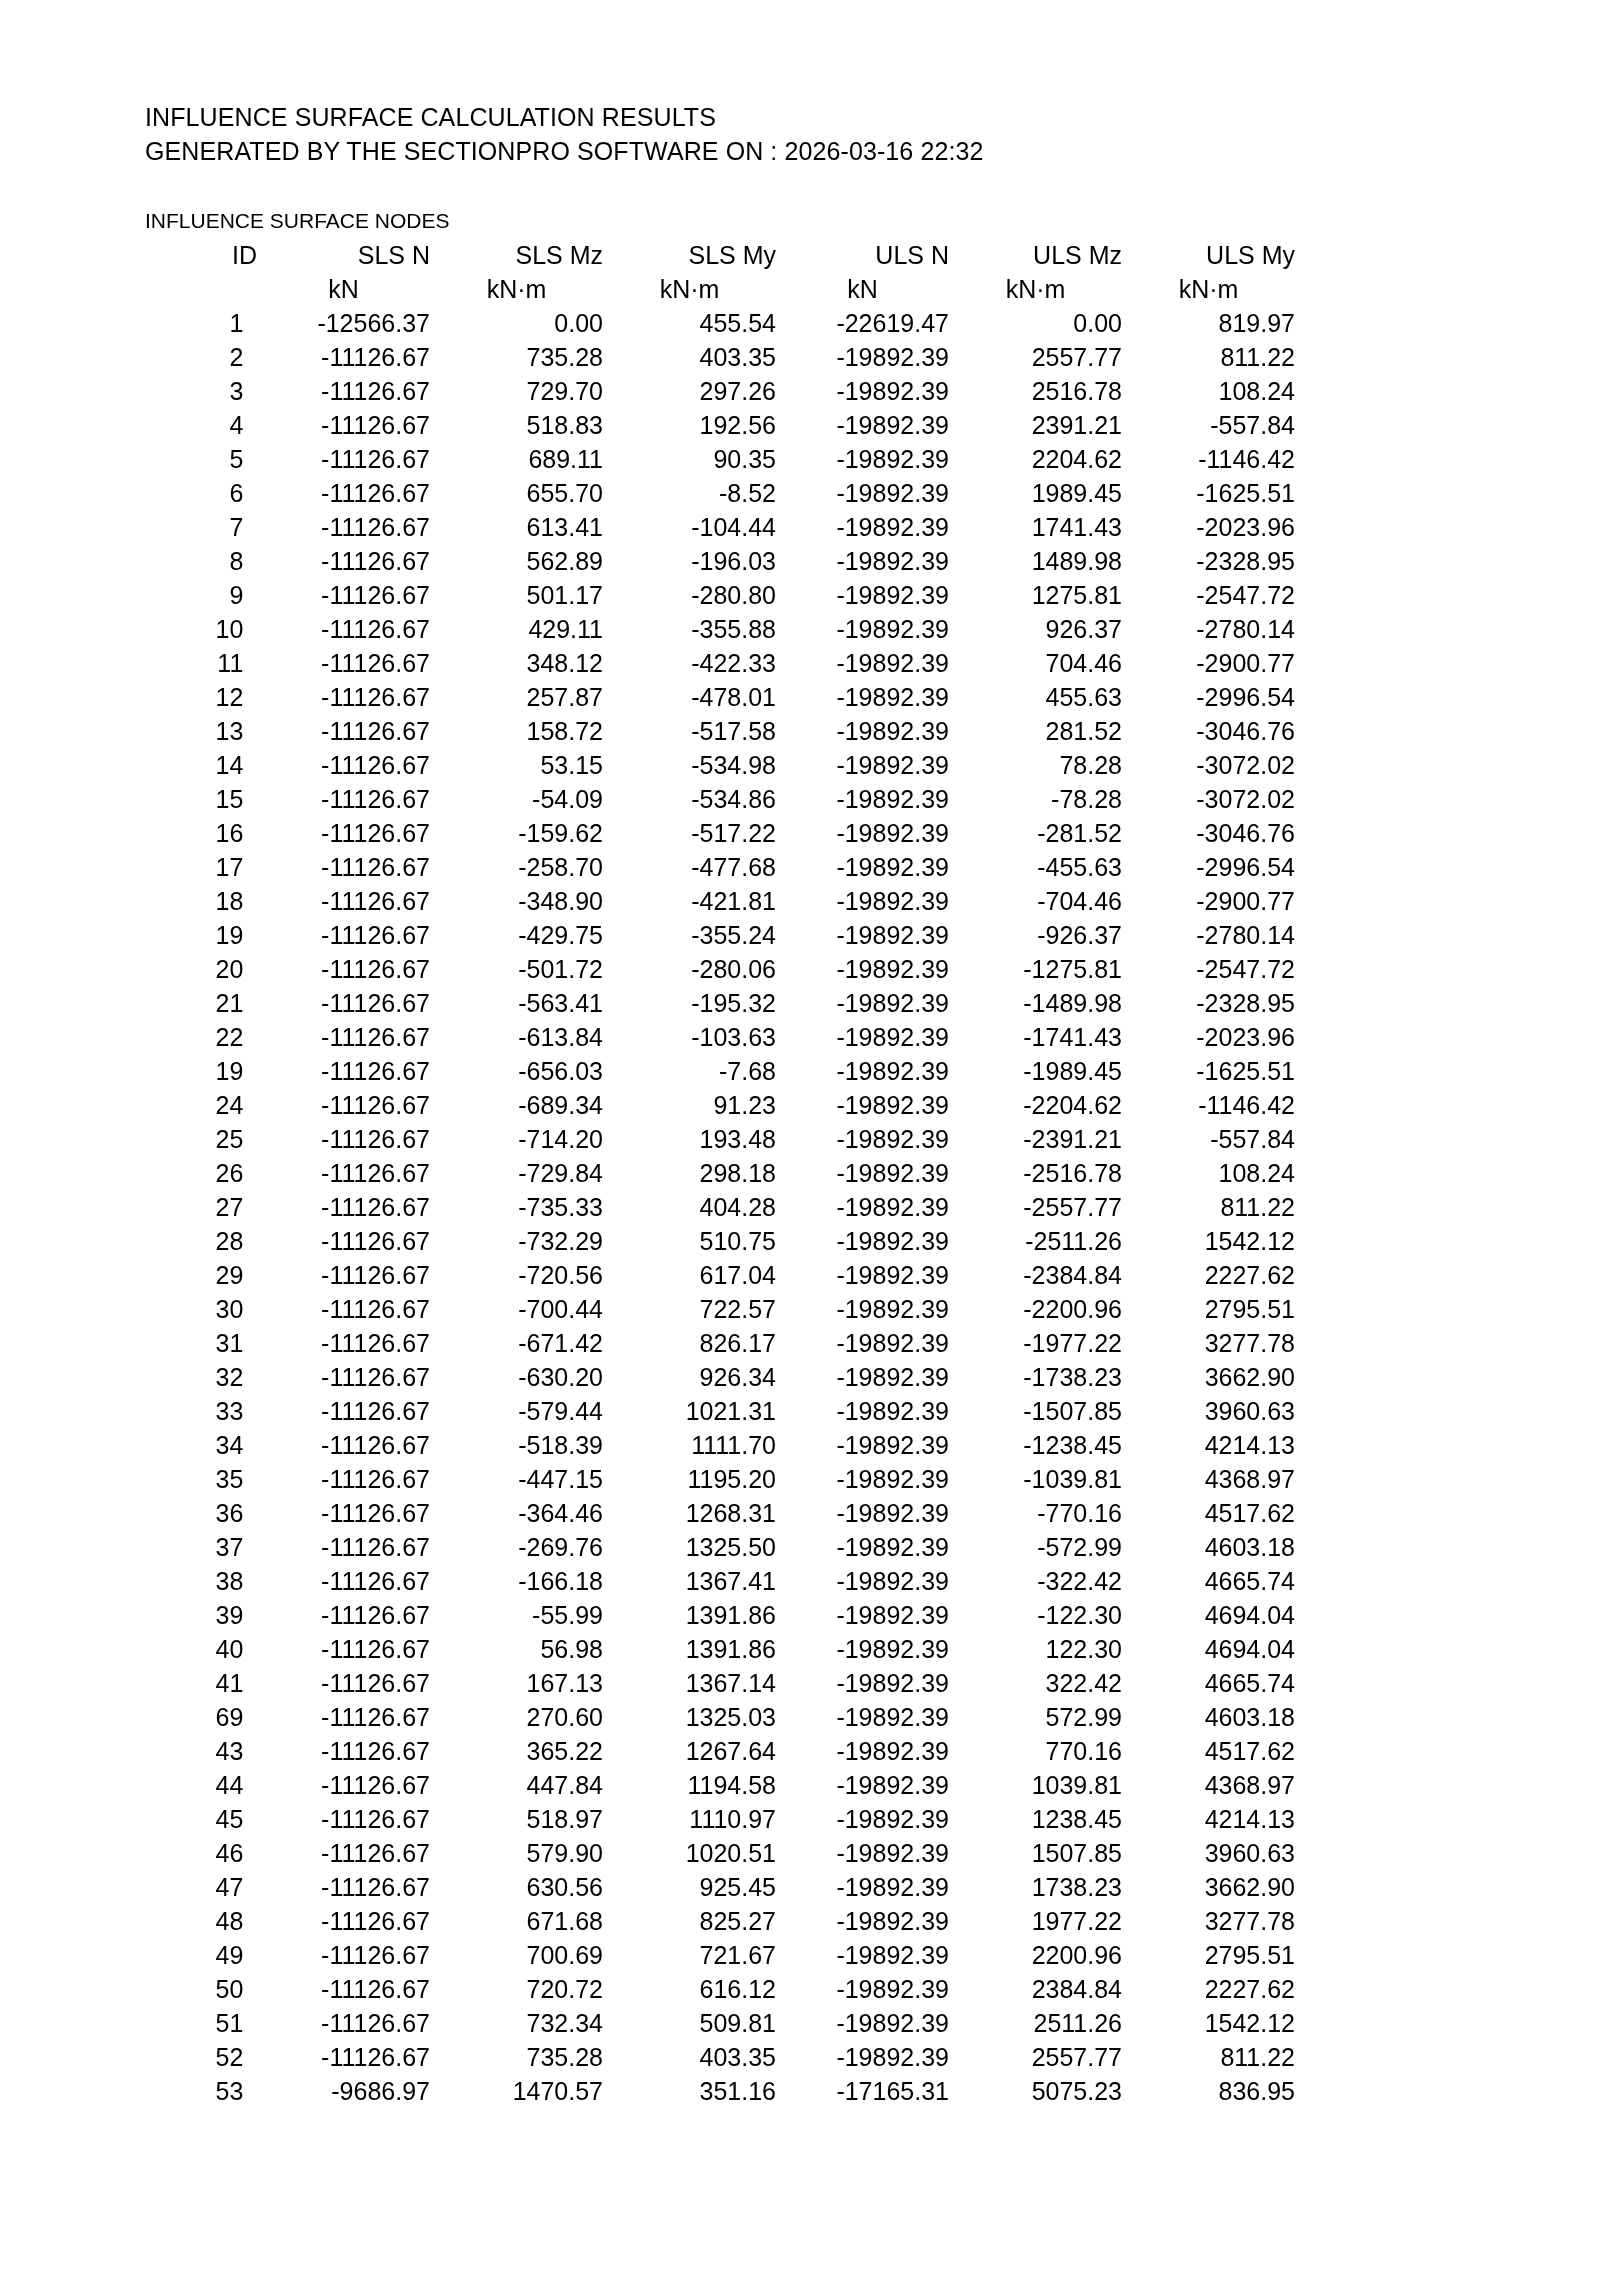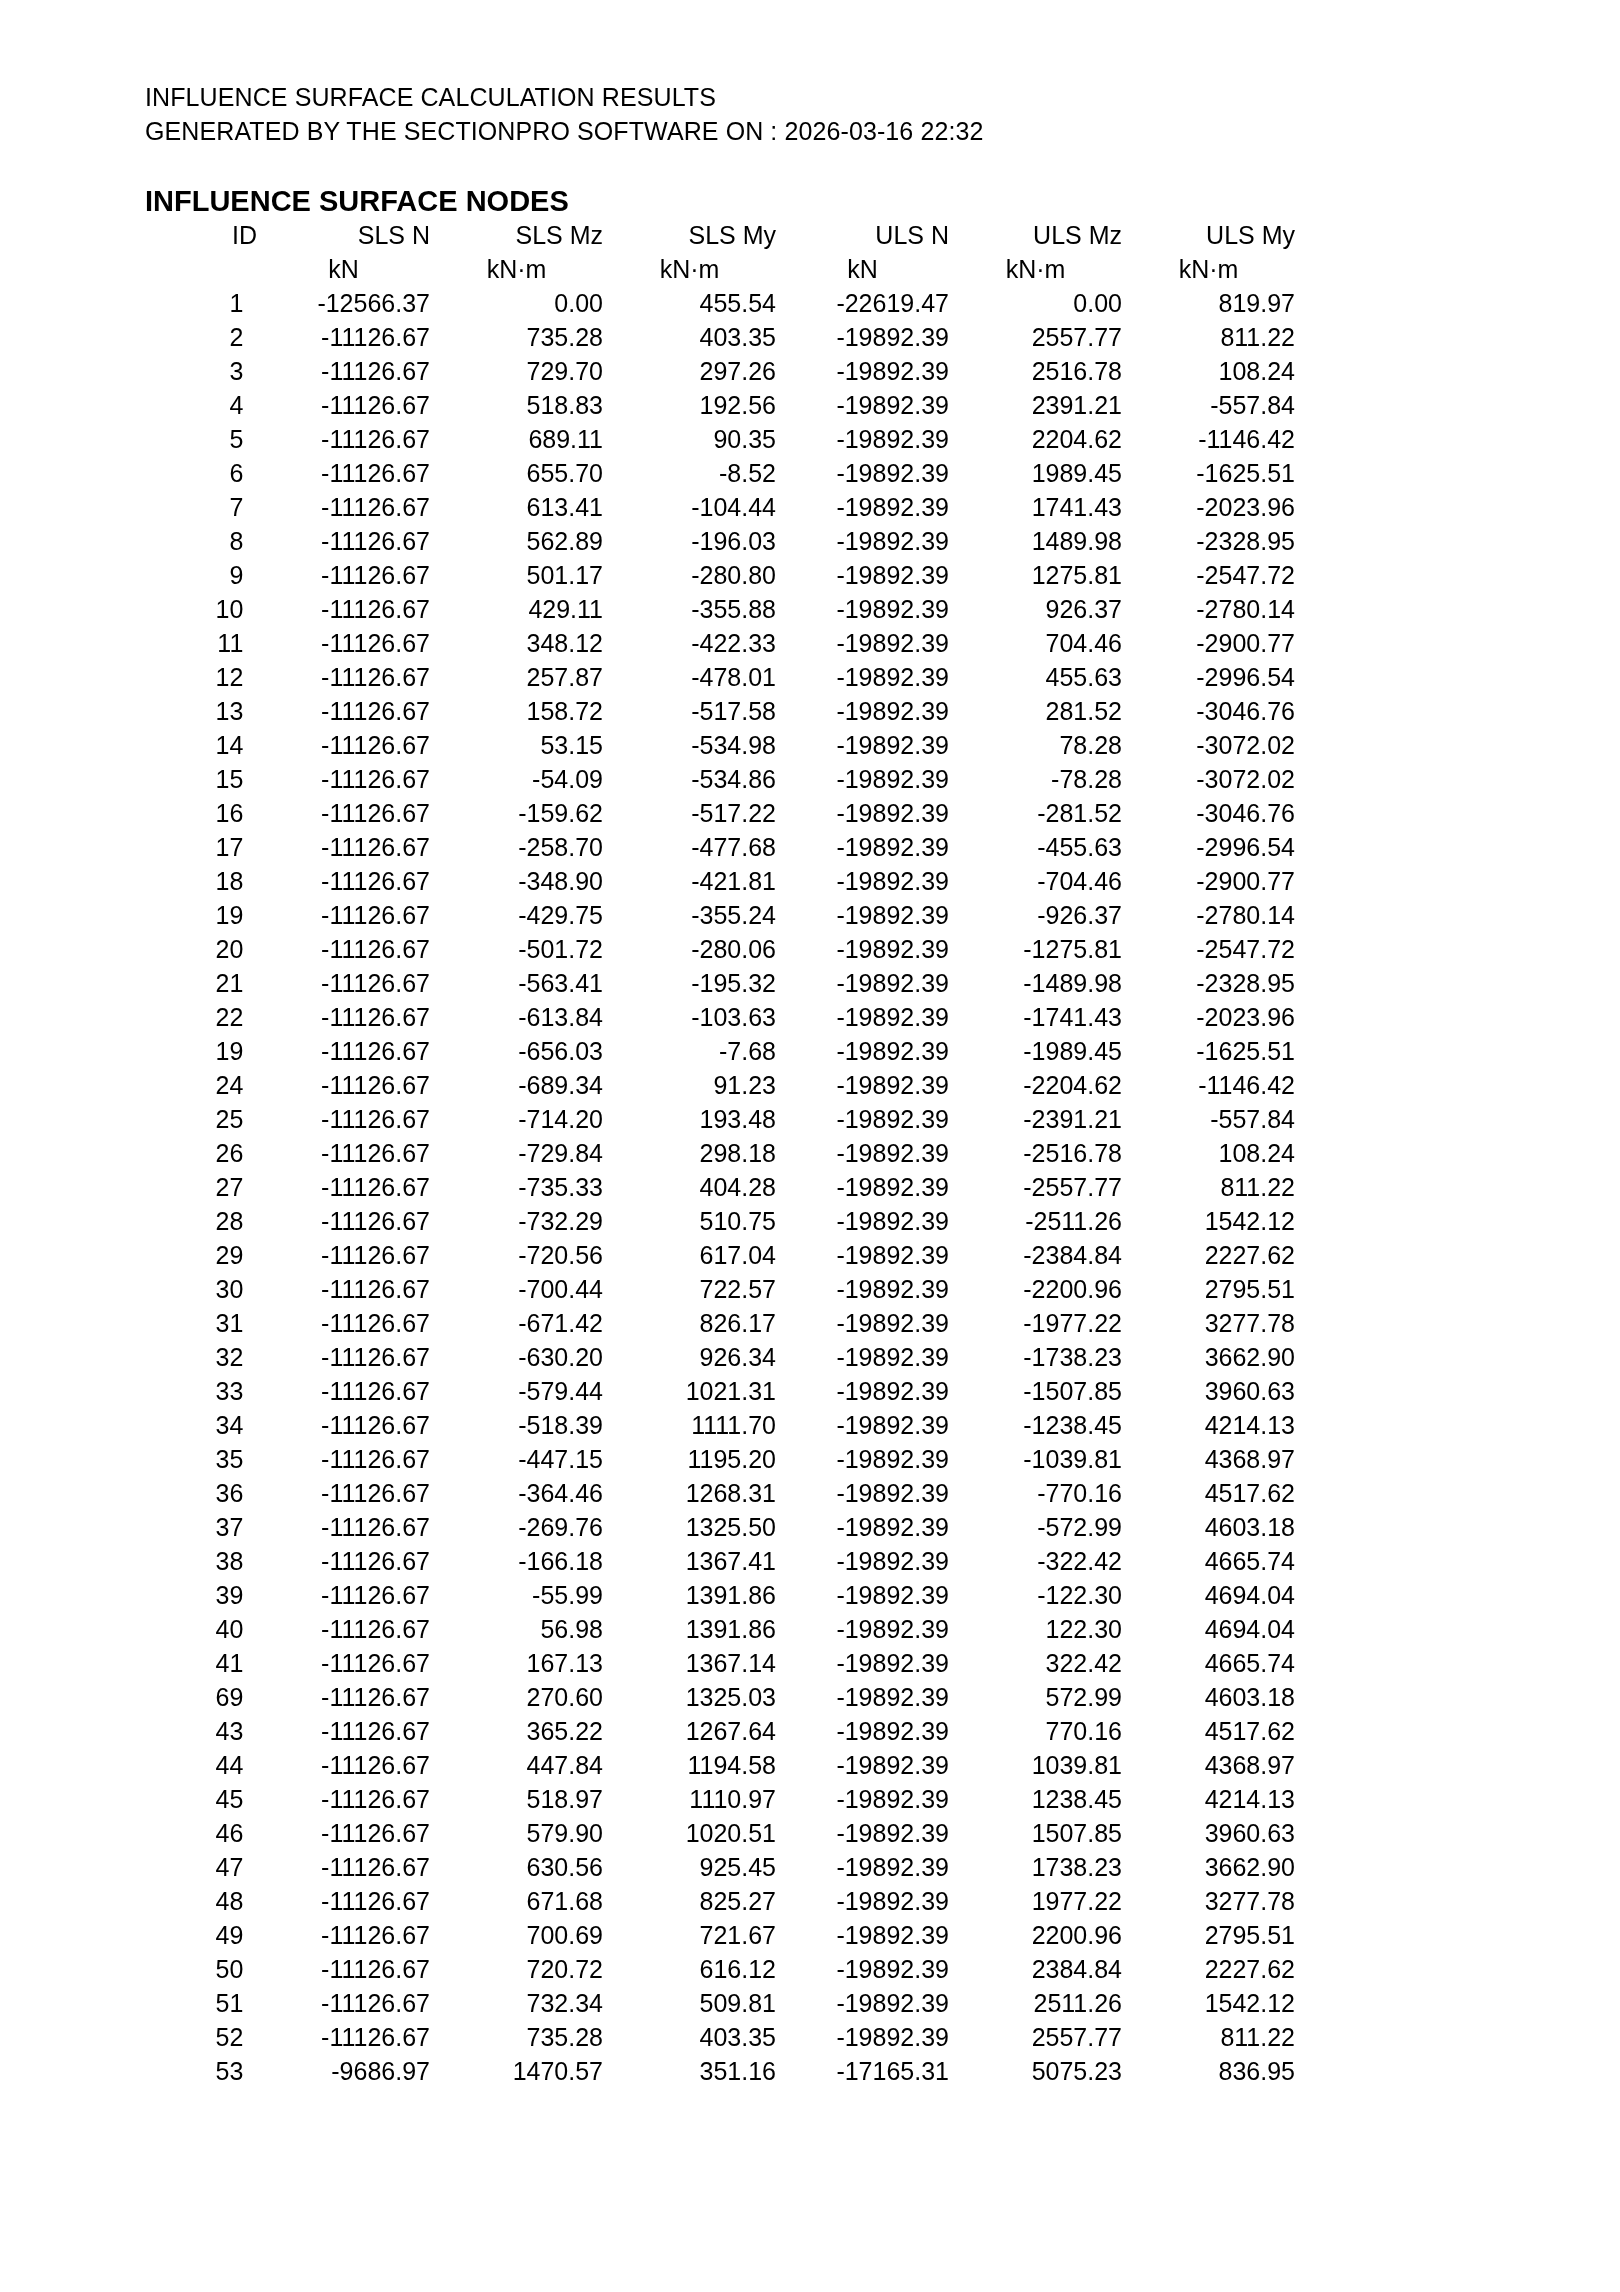--- a/index.html
+++ b/index.html
@@ -14,39 +14,38 @@
     font-family: "Liberation Sans", sans-serif;
     color: #000000;
     overflow: hidden;
   }
   .page {
     position: relative;
     width: 1620px;
     height: 2293px;
     background: #ffffff;
     box-sizing: border-box;
-    padding: 80px 0 0 145px;
+    padding: 100px 0 0 145px;
   }
   .doc-header {
     font-size: 25px;
     line-height: 34px;
     letter-spacing: 0.1px;
     white-space: nowrap;
   }
   .header-line {
     display: block;
   }
   .section-gap {
     height: 36px;
   }
   .section-title {
-    font-size: 29px;
+    font-size: 21px;
     line-height: 34px;
     white-space: nowrap;
-    font-weight: bold;
   }
   table.nodes {
     border-collapse: collapse;
     border-spacing: 0;
     margin: 0;
     padding: 0;
     font-size: 25px;
     table-layout: fixed;
   }
   table.nodes th,

